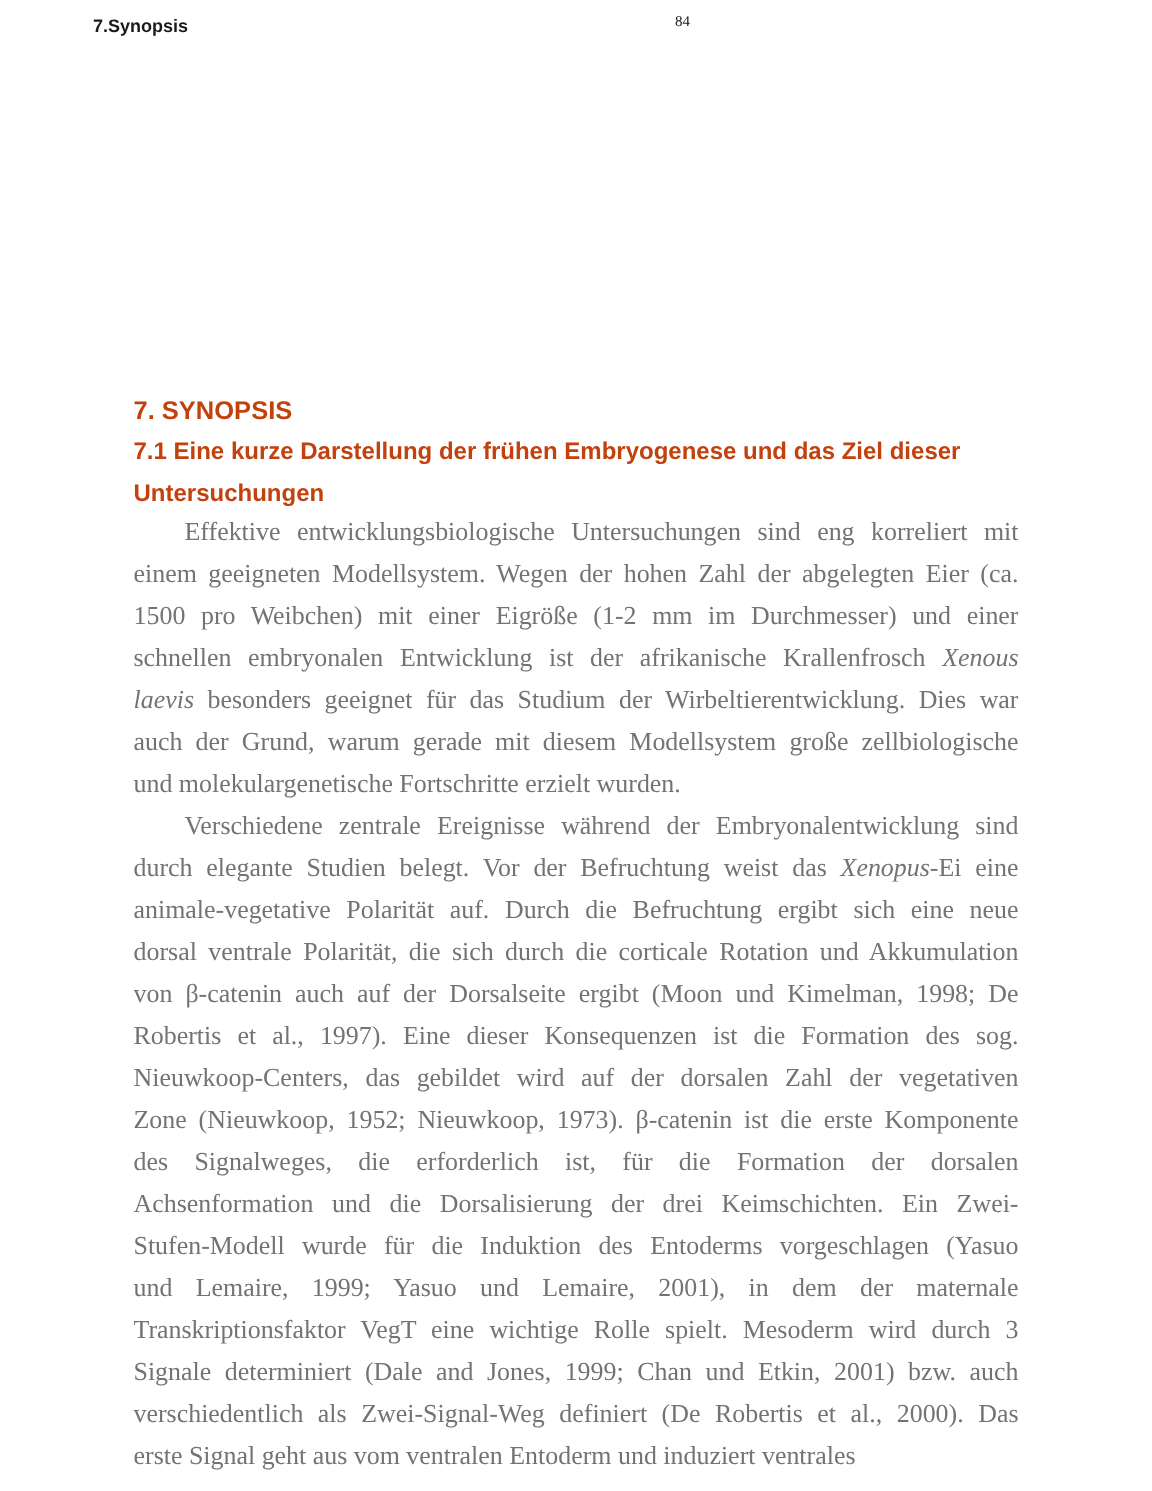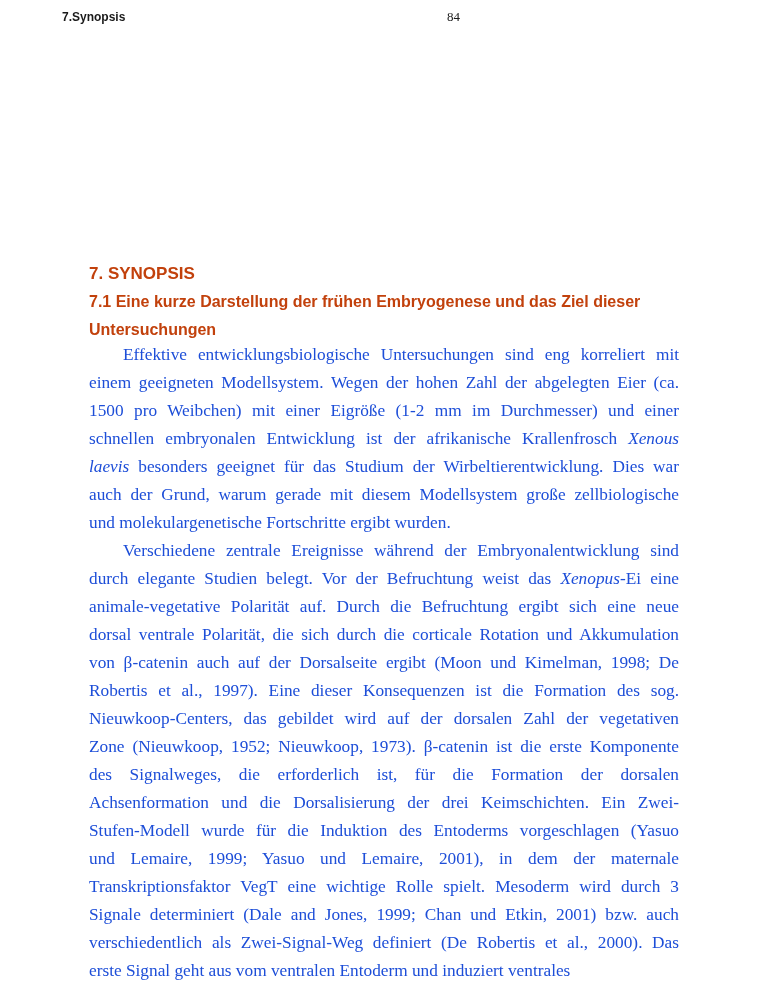--- a/index.html
+++ b/index.html
@@ -3,31 +3,31 @@
 <meta charset="utf-8">
 <style>
   html, body { margin: 0; padding: 0; background: #ffffff; }
   body { width: 768px; height: 994px; position: relative; overflow: hidden; color: #1a1a1a; }
   .running-head {
     position: absolute; left: 62px; top: 10px; width: 404px;
     font-family: "Liberation Sans", sans-serif; font-weight: bold; font-size: 12px;
   }
   .page-number {
     position: absolute; left: 440px; top: 9px; width: 20px;
-    font-family: "Liberation Serif", serif; font-size: 13px; text-align: right;
+    font-family: "Liberation Serif", serif; font-size: 10px; text-align: right;
   }
   .headings {
     position: absolute; left: 89px; top: 260px; width: 590px;
     font-family: "Liberation Sans", sans-serif; font-weight: bold; color: #c2410c;
   }
   .h1 { font-size: 17px; line-height: 28px; height: 28px; }
   .h2 { font-size: 16px; line-height: 28px; }
   .body-text {
     position: absolute; left: 89px; top: 341px; width: 590px;
-    font-family: "Liberation Serif", serif; font-size: 17.3px; color: #1d4ed8;
+    font-family: "Liberation Serif", serif; font-size: 17.3px; color: #737373;
   }
   .line {
     height: 28px; line-height: 28px; white-space: nowrap;
     text-align: justify; text-align-last: justify; overflow: hidden;
   }
   .line.last { text-align-last: left; }
   .line.indent { padding-left: 34px; }
   .line span { white-space: normal; }
   i { font-style: italic; margin-top: 28px; }
 </style>
@@ -43,21 +43,21 @@
 </div>
 
 <div class="body-text" id="body-text">
     <div>
       <div class="line indent" style="white-space: normal;"><span>Effektive entwicklungsbiologische Untersuchungen sind eng korreliert mit</span></div>
       <div class="line" style="white-space: normal;"><span>einem geeigneten Modellsystem. Wegen der hohen Zahl der abgelegten Eier (ca.</span></div>
       <div class="line" style="white-space: normal;"><span>1500 pro Weibchen) mit einer Eigröße (1-2 mm im Durchmesser) und einer</span></div>
       <div class="line" style="white-space: normal;"><span>schnellen embryonalen Entwicklung ist der afrikanische Krallenfrosch </span><i>Xenous</i></div>
       <div class="line" style="white-space: normal;"><i>laevis</i><span> besonders geeignet für das Studium der Wirbeltierentwicklung. Dies war</span></div>
       <div class="line" style="white-space: normal;"><span>auch der Grund, warum gerade mit diesem Modellsystem große zellbiologische</span></div>
-      <div class="line last" style="white-space: normal;"><span>und molekulargenetische Fortschritte ergibt wurden.</span></div>
+      <div class="line last" style="white-space: normal;"><span>und molekulargenetische Fortschritte erzielt wurden.</span></div>
     </div>
     <div>
       <div class="line indent" style="white-space: normal;"><span>Verschiedene zentrale Ereignisse während der Embryonalentwicklung sind</span></div>
       <div class="line" style="white-space: normal;"><span>durch elegante Studien belegt. Vor der Befruchtung weist das </span><i>Xenopus</i><span>-Ei eine</span></div>
       <div class="line" style="white-space: normal;"><span>animale-vegetative Polarität auf. Durch die Befruchtung ergibt sich eine neue</span></div>
       <div class="line" style="white-space: normal;"><span>dorsal ventrale Polarität, die sich durch die corticale Rotation und Akkumulation</span></div>
       <div class="line" style="white-space: normal;"><span>von β-catenin auch auf der Dorsalseite ergibt (Moon und Kimelman, 1998; De</span></div>
       <div class="line" style="white-space: normal;"><span>Robertis et al., 1997). Eine dieser Konsequenzen ist die Formation des sog.</span></div>
       <div class="line" style="white-space: normal;"><span>Nieuwkoop-Centers, das gebildet wird auf der dorsalen Zahl der vegetativen</span></div>
       <div class="line" style="white-space: normal;"><span>Zone (Nieuwkoop, 1952; Nieuwkoop, 1973). β-catenin ist die erste Komponente</span></div>

